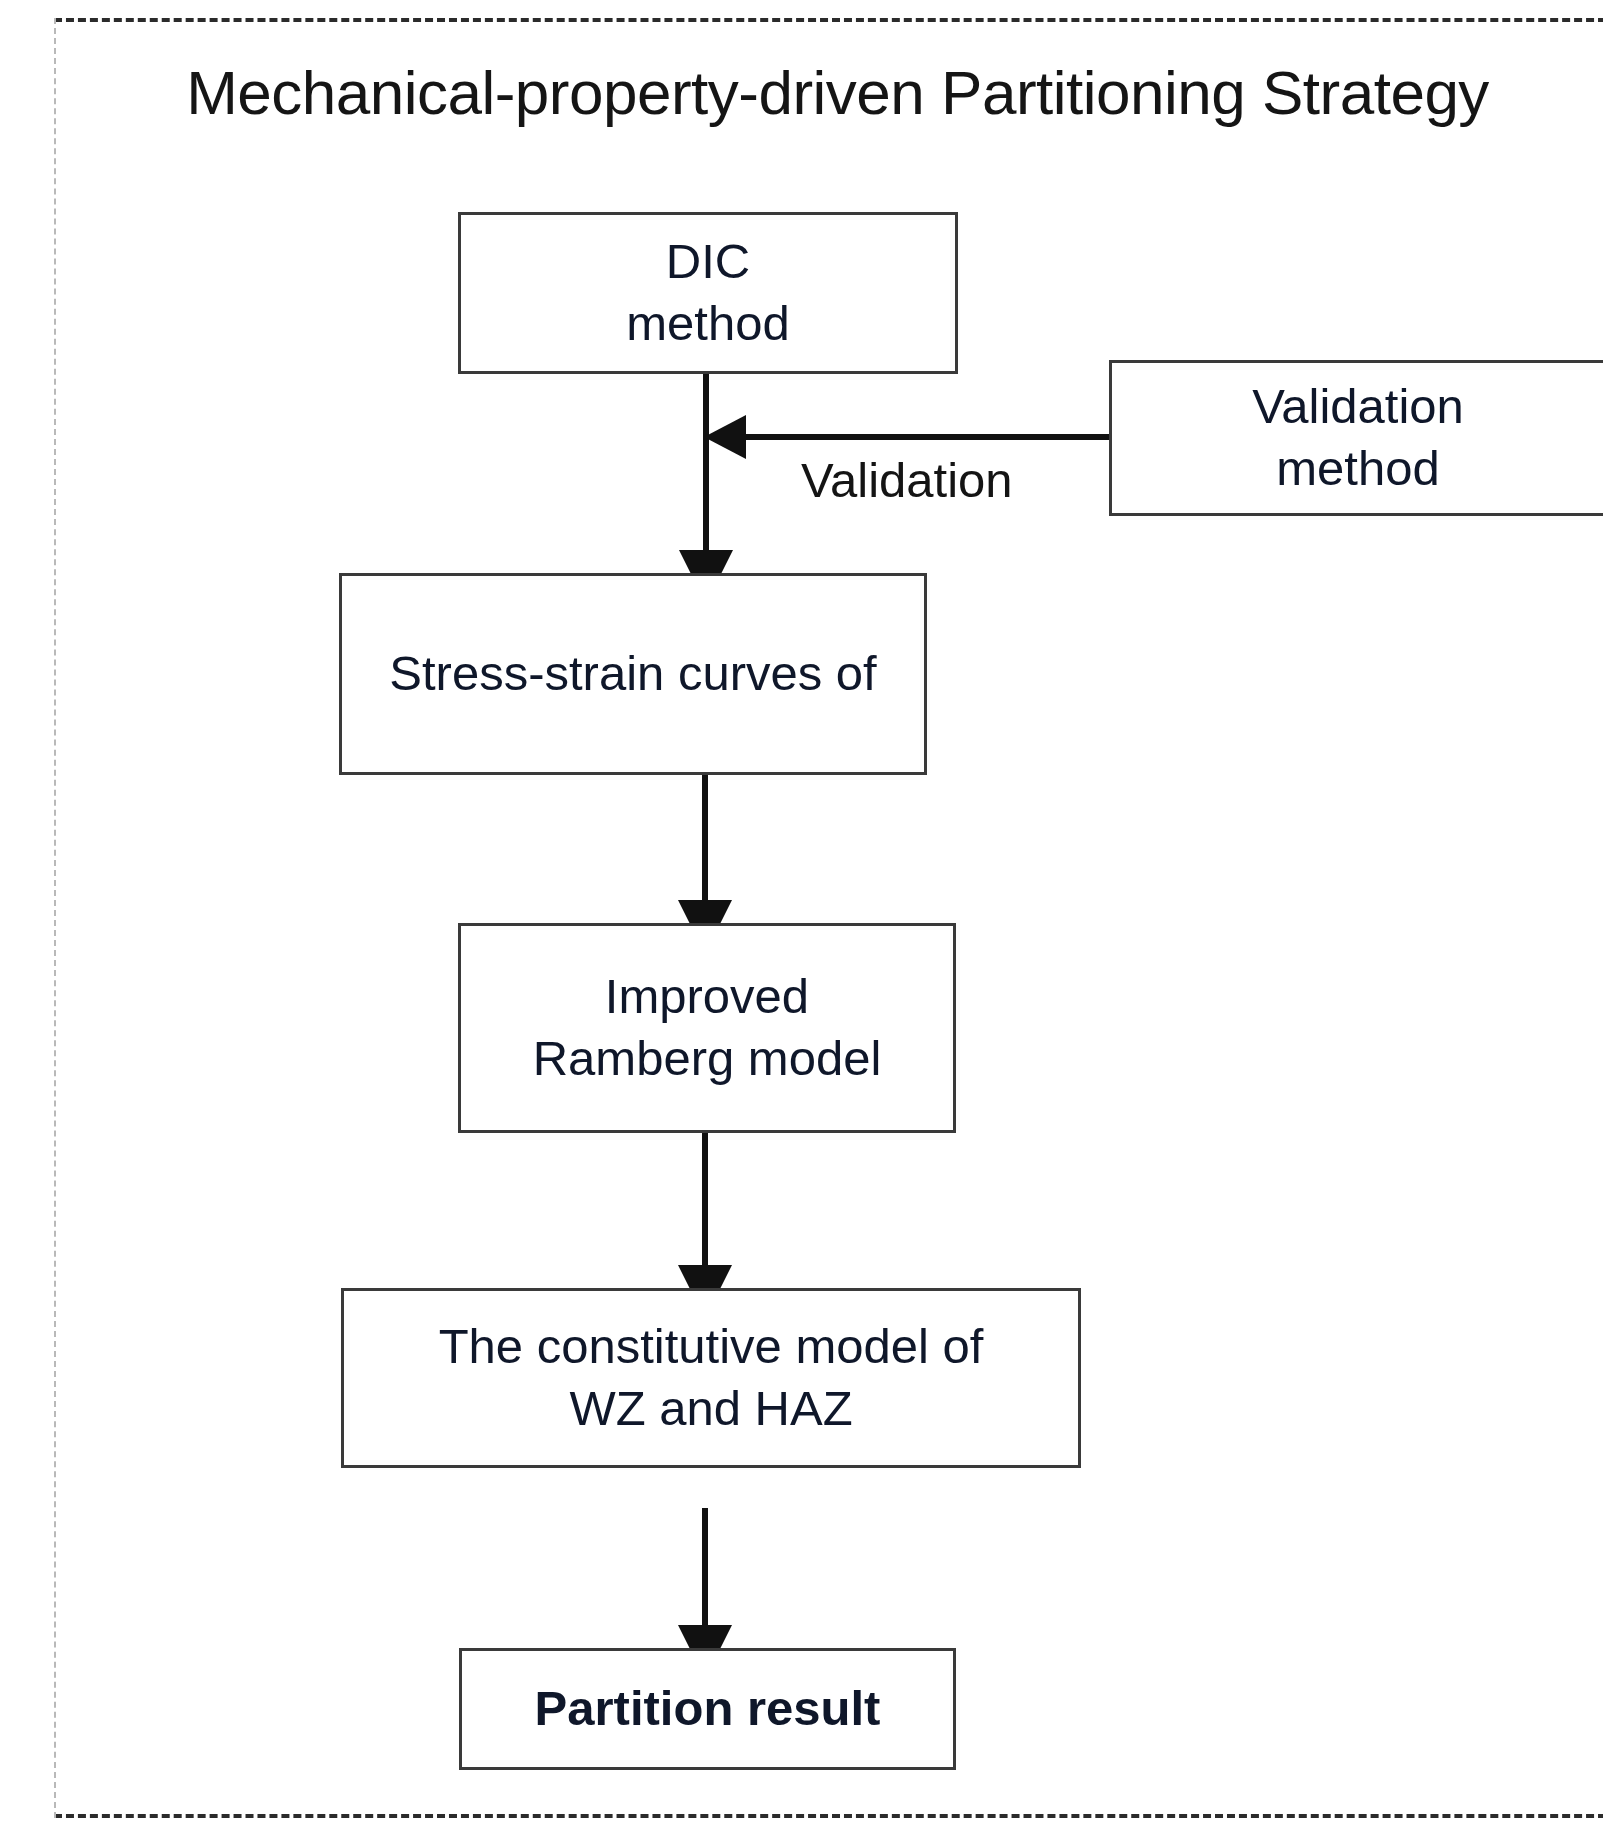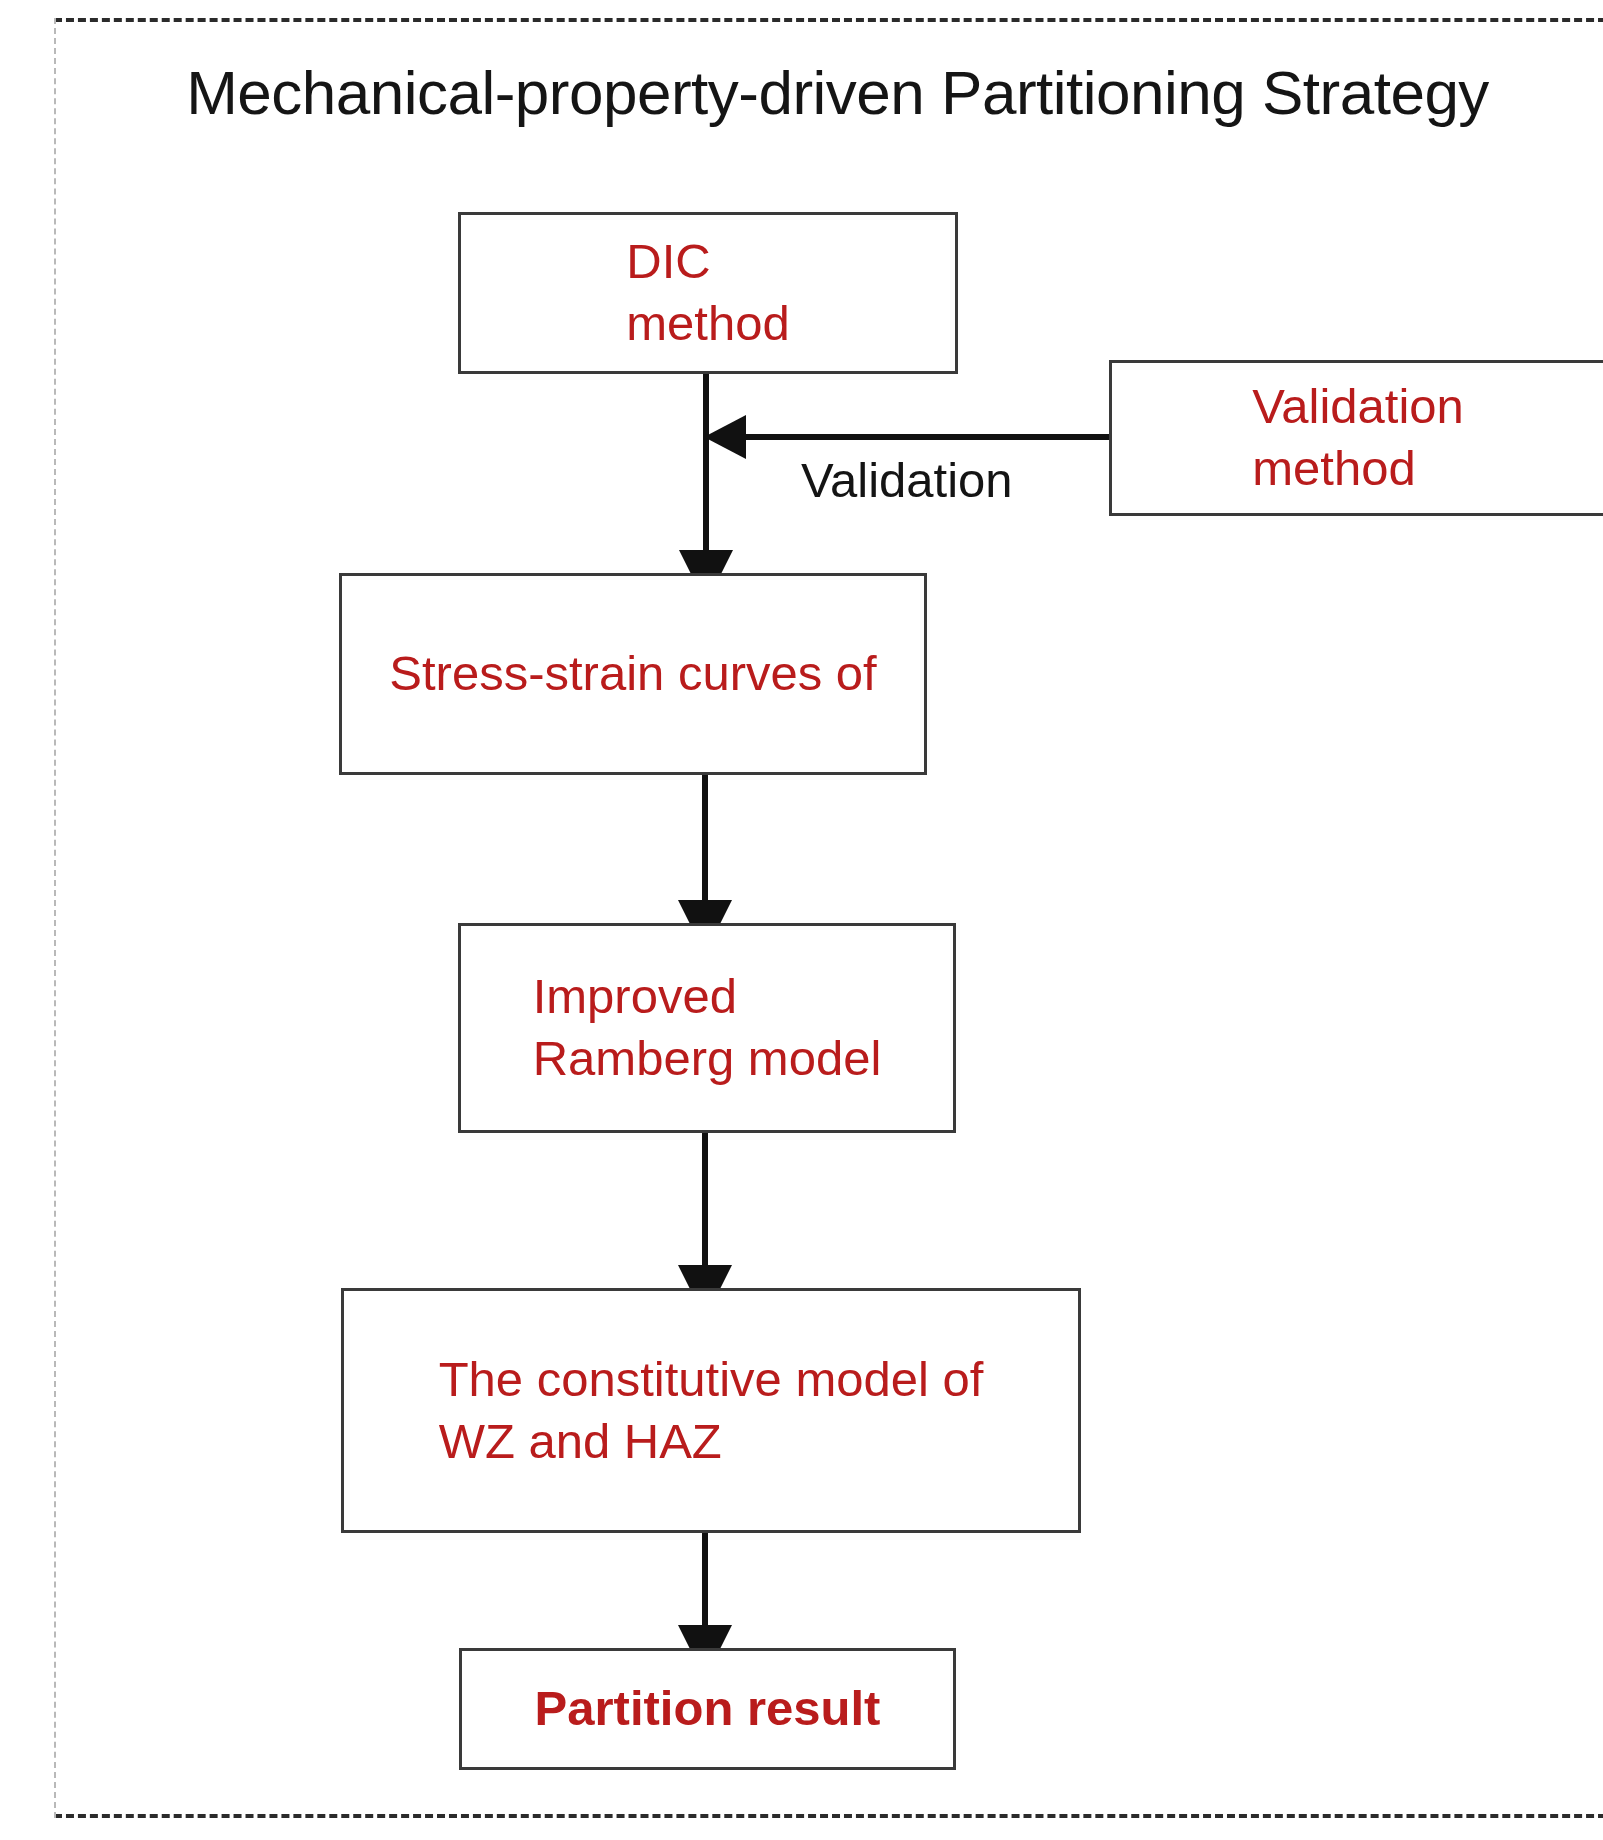--- a/index.html
+++ b/index.html
@@ -76,21 +76,22 @@
 
   
   .node {
     position: absolute;
     box-sizing: border-box;
     border: 3px solid #3a3a3a;
     background: #ffffff;
     display: flex;
     align-items: center;
     justify-content: center;
-    color: #b91c1c;
+    text-align: center;
+    color: #0f172a;
     font-size: 49px;
     line-height: 1.26;
     padding: 0 10px;
   }
   .node span { display: block; }
 
   
   .edge-label {
     position: absolute;
     font-size: 49px;
@@ -162,21 +163,21 @@
     </div>
   </div>
 
   <div class="node" style="left:422px; top:923px; width:498px; height:210px;">
     <div>
       <span>Improved</span>
       <span>Ramberg model</span>
     </div>
   </div>
 
-  <div class="node" style="left:305px; top:1288px; width:740px; height:245px;">
+  <div class="node" style="left:305px; top:1288px; width:740px; height:180px;">
     <div>
       <span>The constitutive model of</span>
       <span>WZ and HAZ</span>
     </div>
   </div>
 
   <div class="node" style="left:423px; top:1648px; width:497px; height:122px;font-weight:bold;">
     <div>
       <span>Partition result</span>
     </div>

